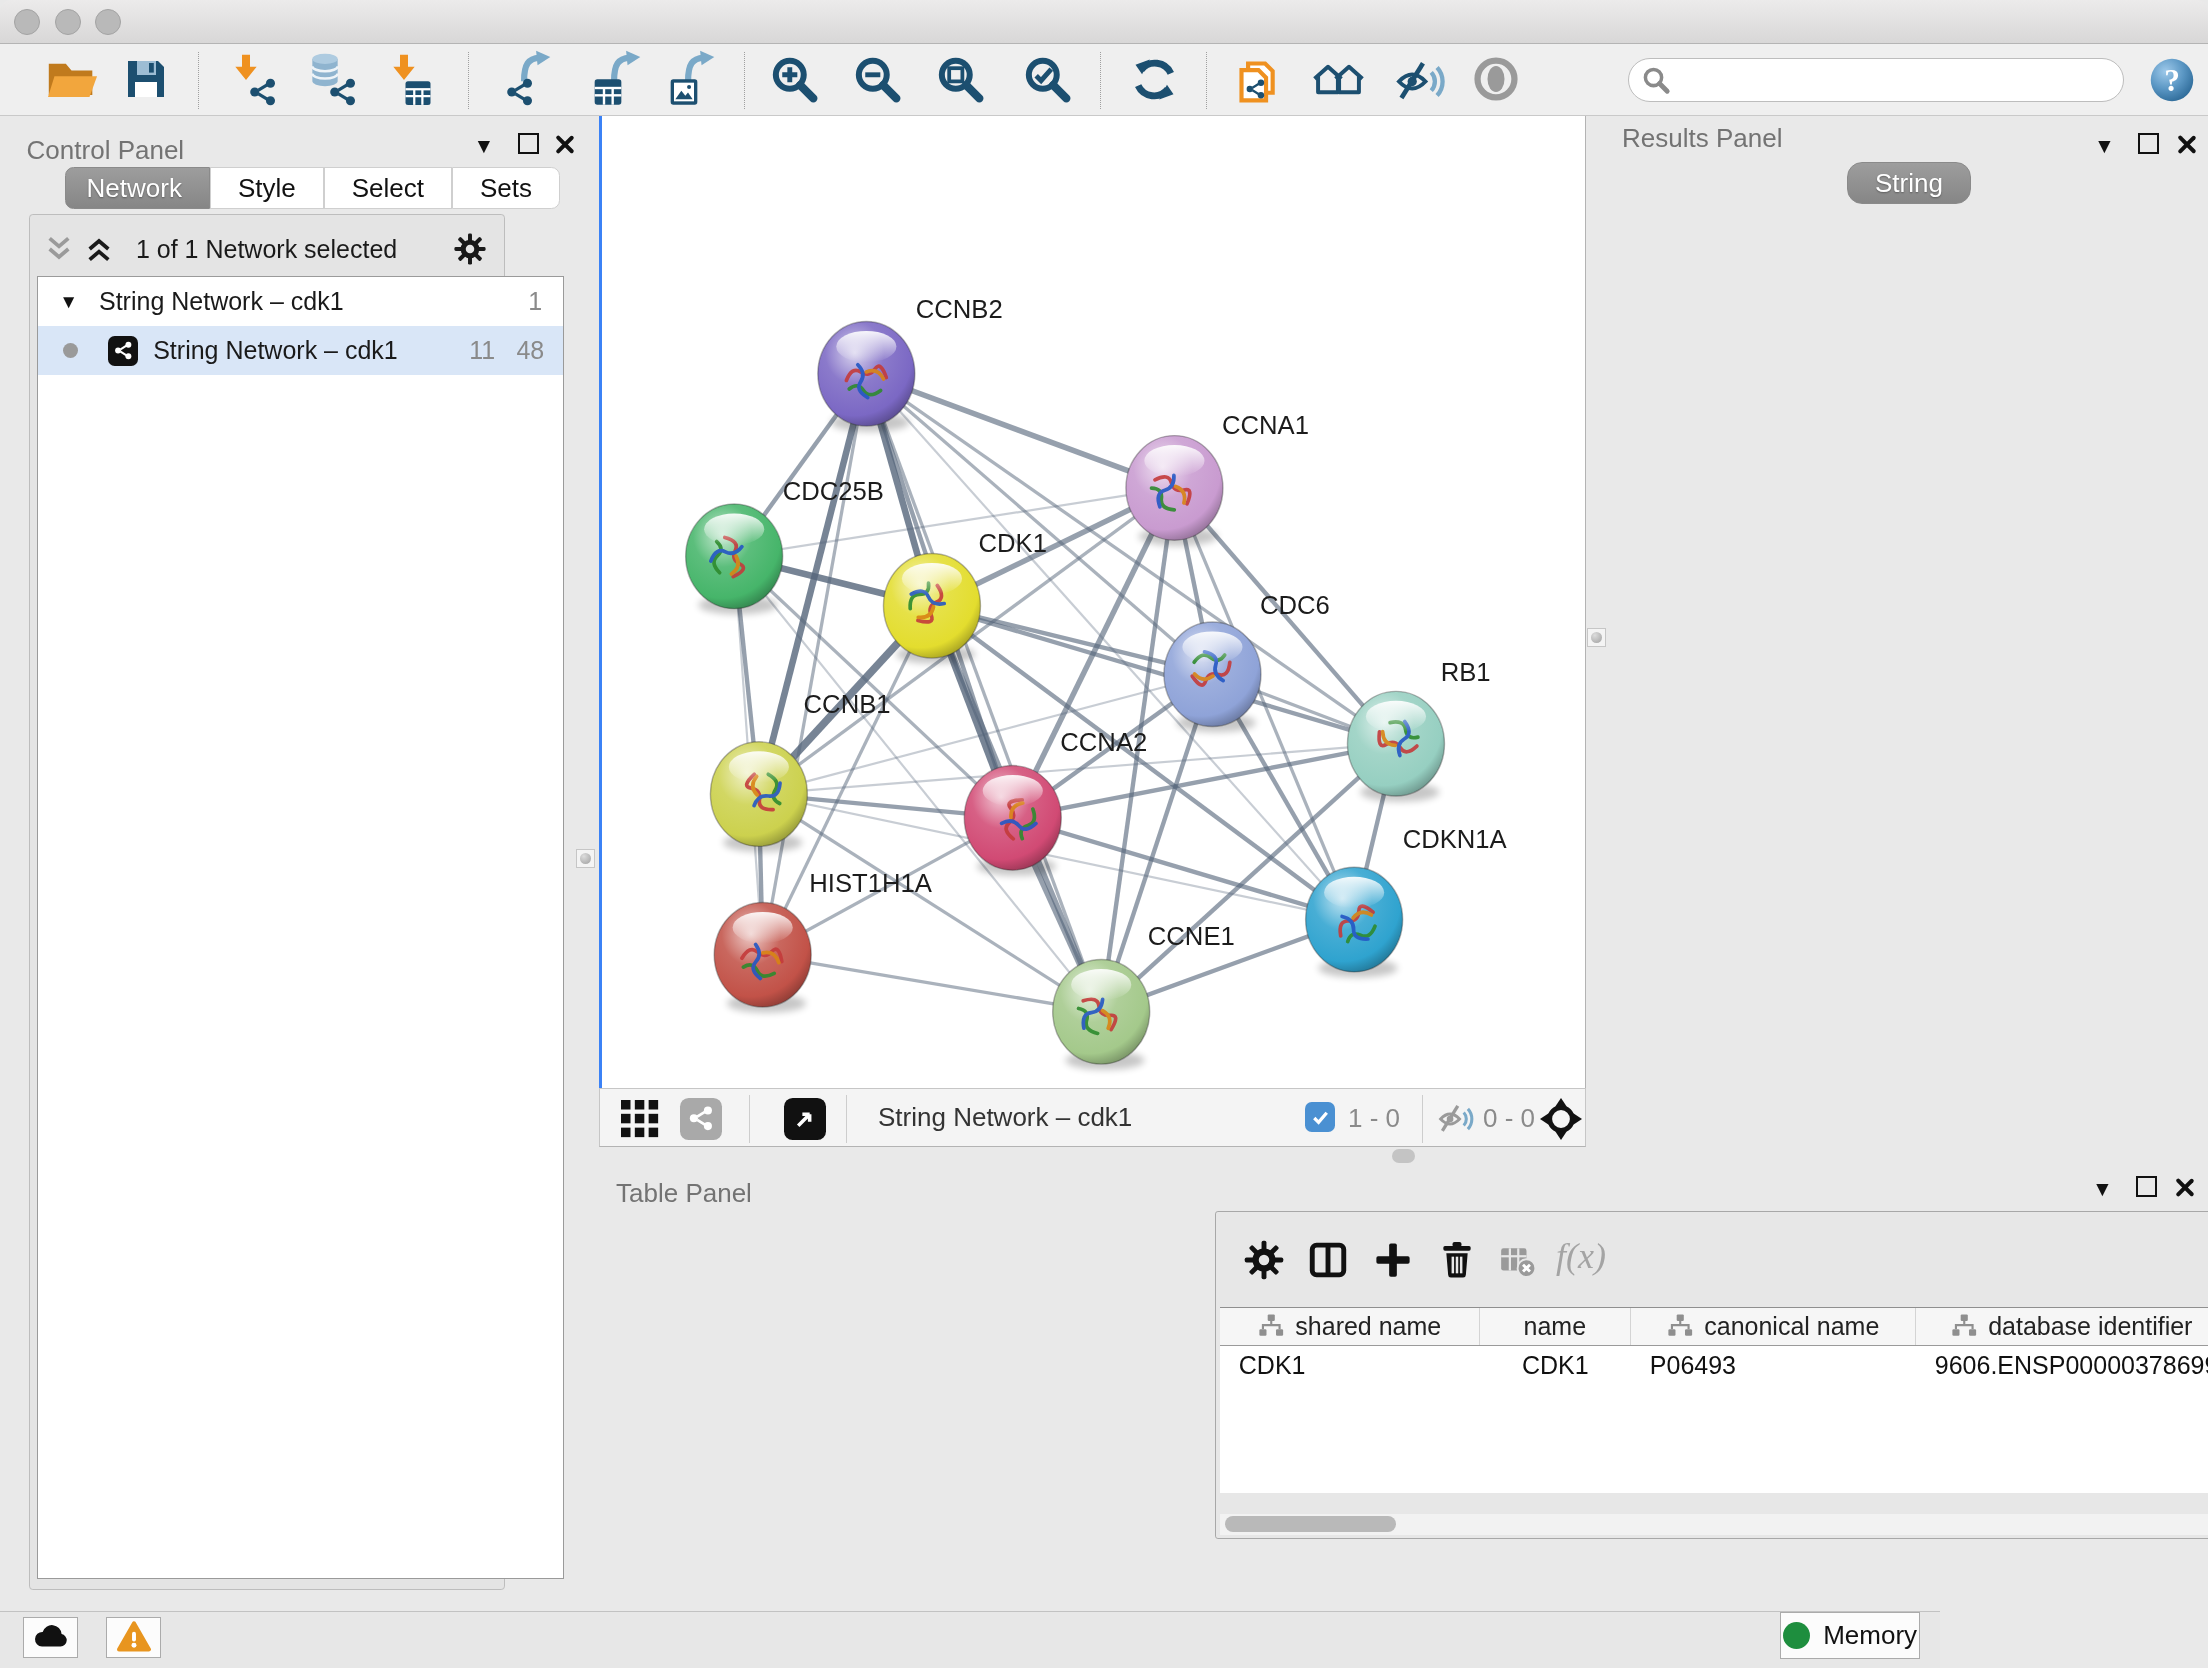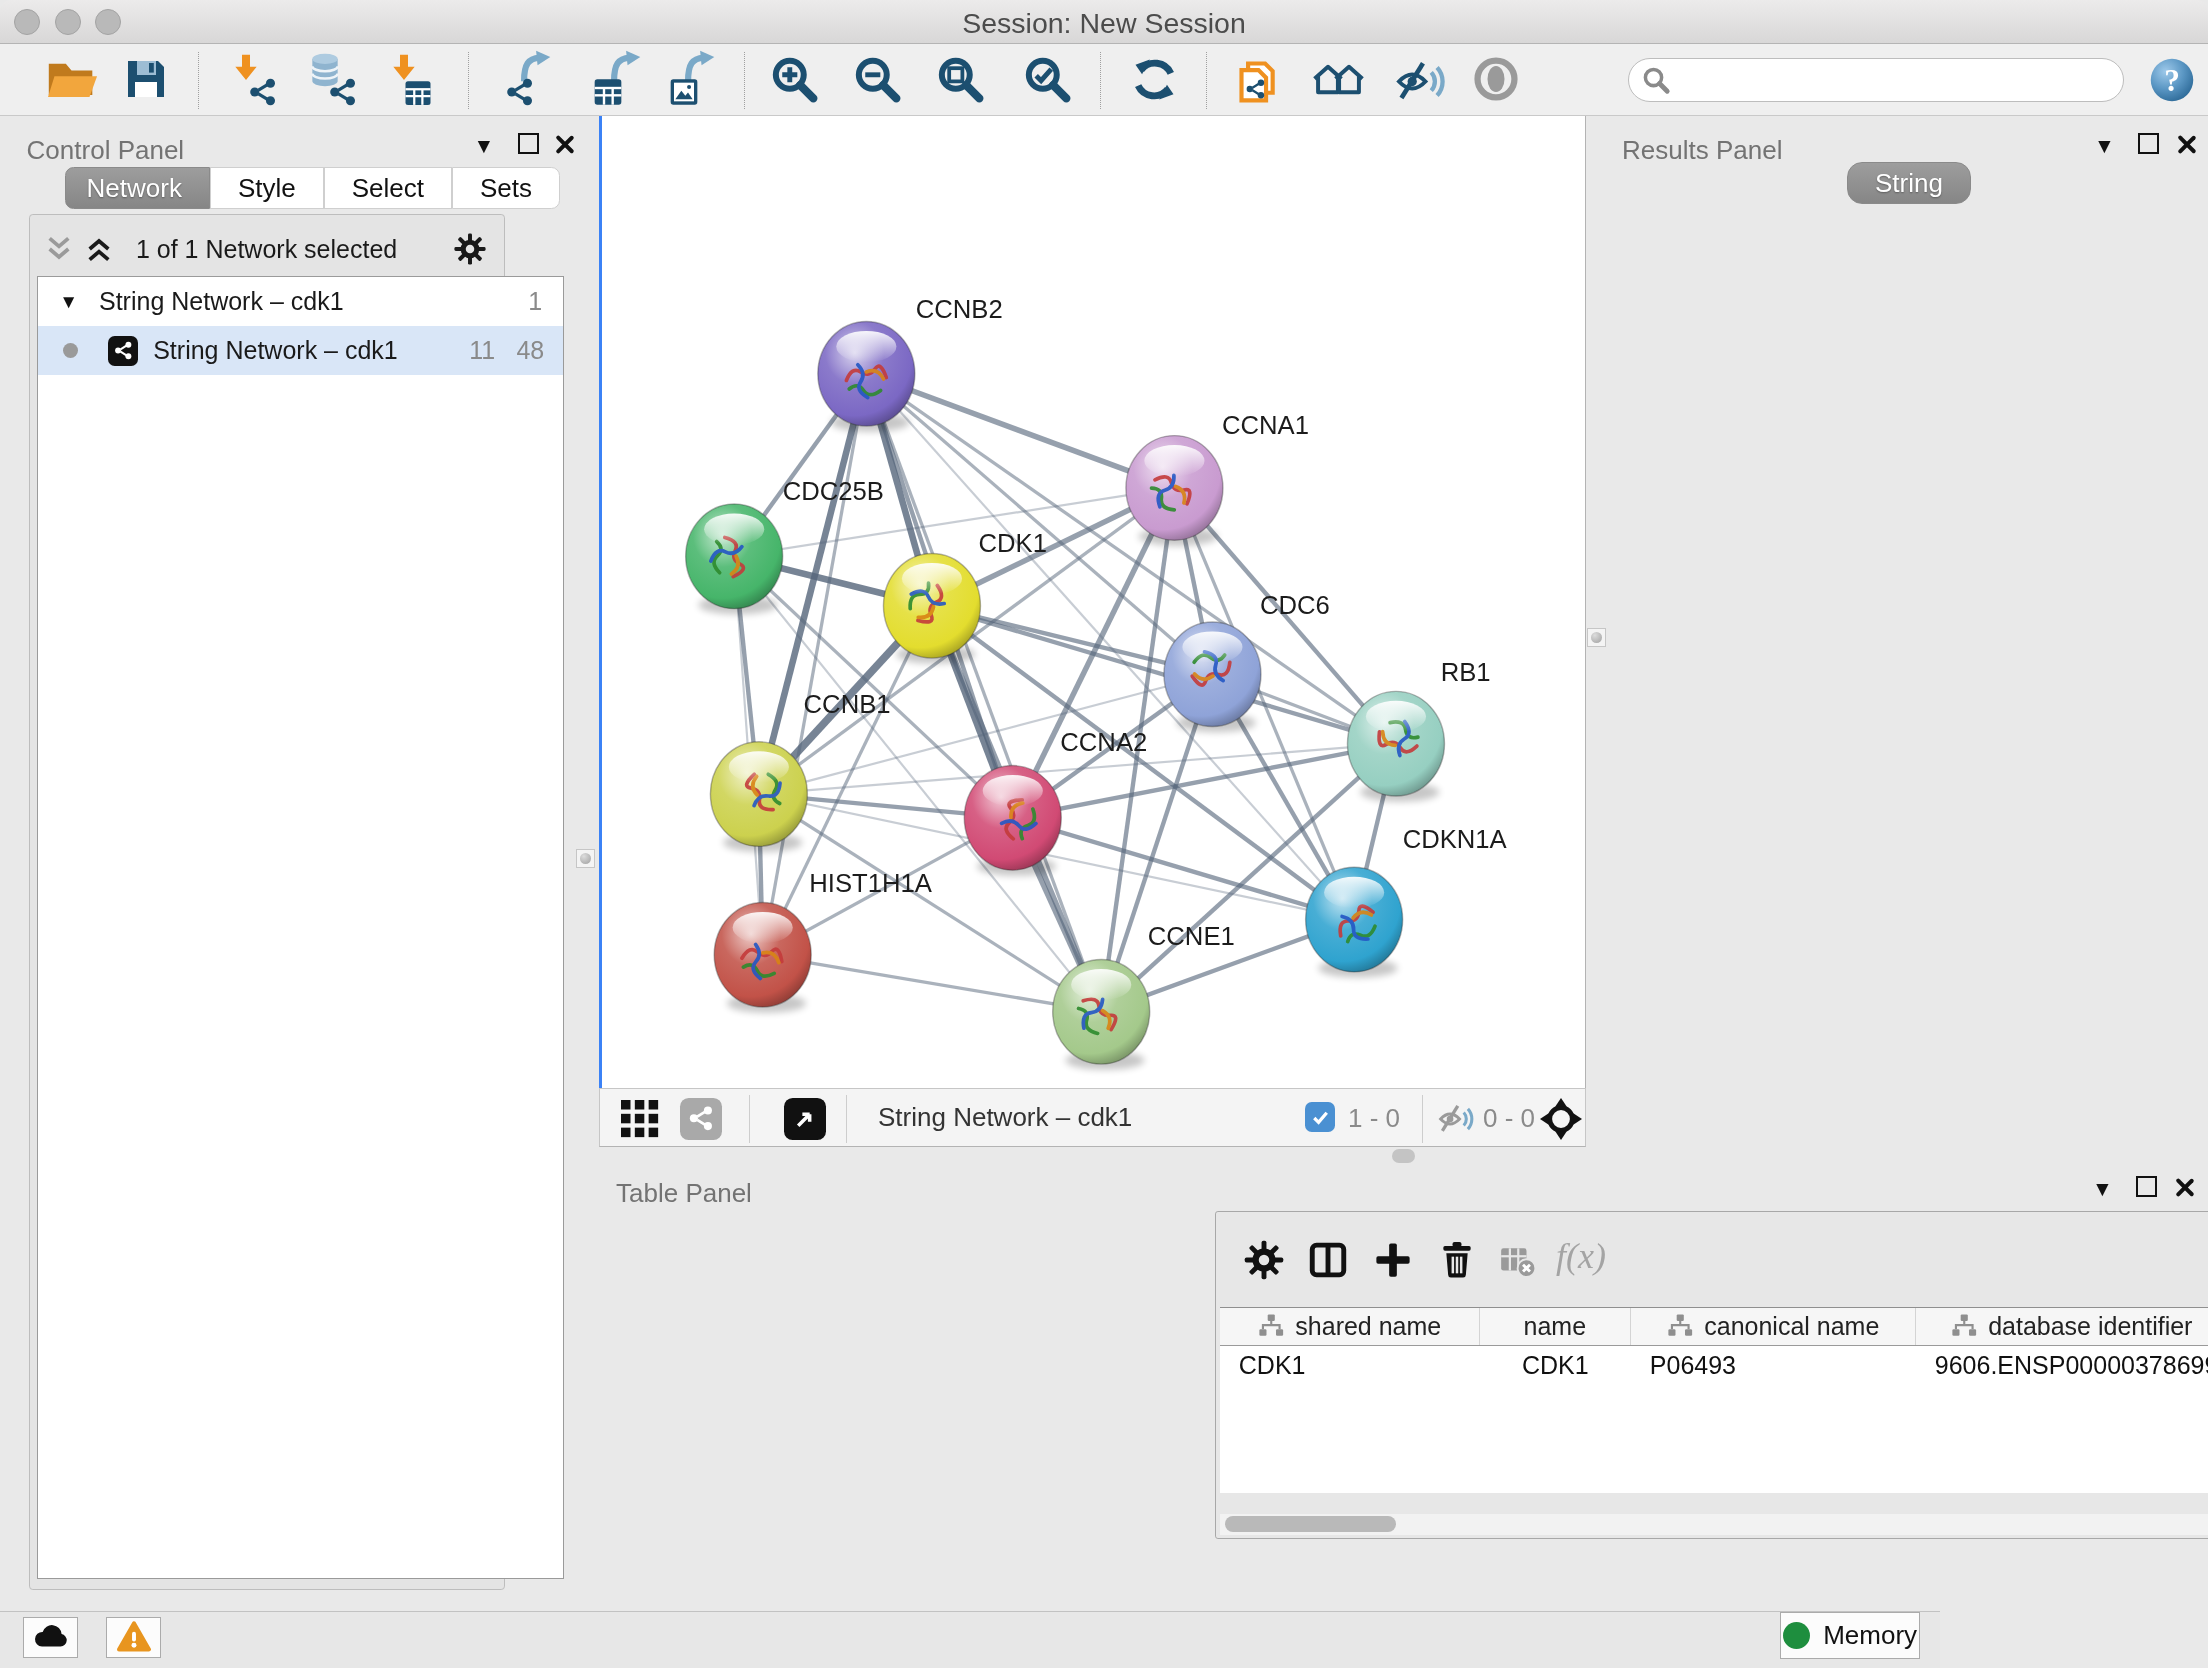--- a/index.html
+++ b/index.html
@@ -235,21 +235,20 @@
     </symbol>
   </defs>
 </svg>
 
 <div id="app">
 
   <div class="titlebar">
     <span class="traffic" style="left:14.3px"></span>
     <span class="traffic" style="left:55px"></span>
     <span class="traffic" style="left:95px"></span>
-    <div class="win-title">Session: New Session</div>
   </div>
 
   <div class="toolbar">
     <div class="ti" style="left:45px">
       <svg width="53" height="48" viewBox="0 0 28 24">
           <use href="#sym-folder"></use>
         </svg>
     </div>
     <div class="ti" style="left:122px">
       <svg width="48" height="48" viewBox="0 0 24 24">
@@ -672,21 +671,21 @@
     <svg width="38" height="38" viewBox="0 0 32 32" style="position:absolute;left:837px;top:10.5px;color:#9a9a9a">
         <use href="#sym-eyeslash"></use>
       </svg>
     <span class="badge-txt" style="left:883px">0 - 0</span>
     <svg width="42" height="42" viewBox="0 0 26 26" style="position:absolute;left:940px;top:8.6px">
         <use href="#sym-crosshair"></use>
       </svg>
   </div>
 
   <div style="position:absolute;left:1607px;top:116px;width:601px;height:1054px;">
-    <div style="position:absolute;left:15px;top:19px" class="panel-title">Results Panel</div>
+    <div style="position:absolute;left:15px;top:7px" class="panel-title">Results Panel</div>
     <span class="caret" style="position:absolute;left:487px;top:19px">▼</span>
     <span class="winbtn-box" style="position:absolute;left:531px;top:17px"></span>
     <span class="xicon" style="position:absolute;left:567px;top:17px"></span>
 
     <div class="tabbtn sel" style="position:absolute;left:240px;top:46px;border-radius:15px">String</div>
 
   </div>
 
   <div style="position:absolute;left:599px;top:1170px;width:1609px;height:399px;">
     <div style="position:absolute;left:17px;top:7.6px" class="panel-title">Table Panel</div>

